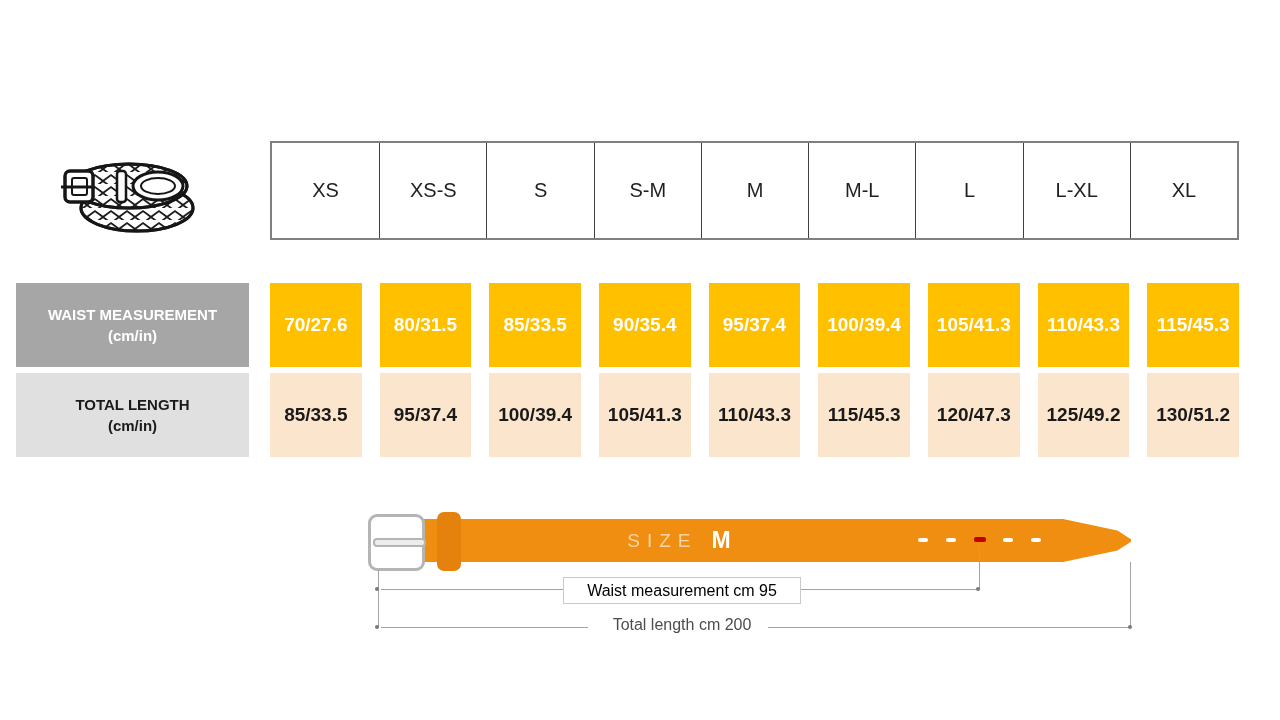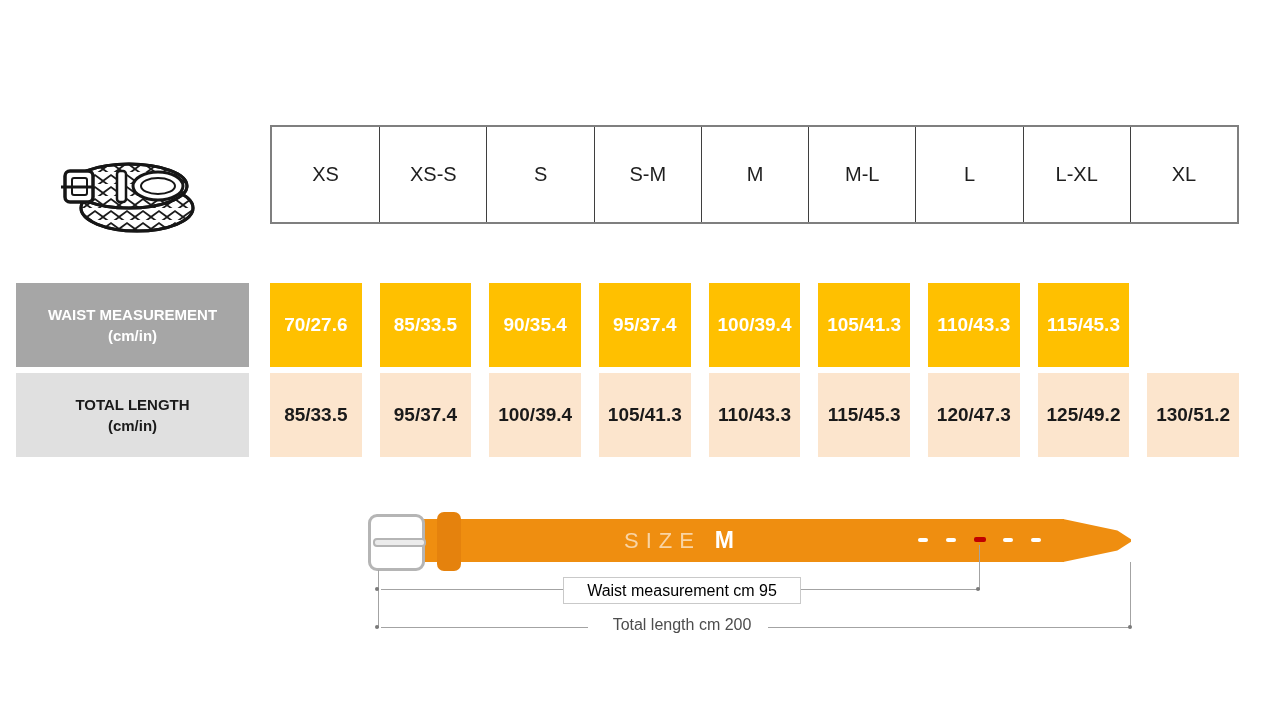--- a/index.html
+++ b/index.html
@@ -1,20 +1,20 @@
 <!DOCTYPE html>
 <html><head>
 <meta charset="utf-8">
 <style>
   html,body{margin:0;padding:0;background:#fff;}
   body{font-family:"Liberation Sans",sans-serif;}
   #page{position:relative;width:1280px;height:720px;background:#fff;overflow:hidden;}
 
   
-  .size-header{position:absolute;left:270px;top:125px;width:969px;height:99px;
+  .size-header{position:absolute;left:270px;top:141px;width:969px;height:99px;
     display:grid;grid-template-columns:repeat(9,1fr);
     border:2px solid #7f7f7f;box-sizing:border-box;background:#fff;}
   .hcell{display:flex;align-items:center;justify-content:center;
     font-size:20px;color:#1f1f1f;border-left:1px solid #3f3f3f;}
   .hcell:first-child{border-left:none;}
 
   
   .label-cell{position:absolute;left:16px;width:233px;height:84px;
     display:flex;flex-direction:column;align-items:center;justify-content:center;
     font-weight:bold;font-size:15px;line-height:1.4;text-align:right;}
@@ -40,21 +40,21 @@
     border:3px solid #b5b5b5;border-radius:9px;background:#fff;box-sizing:border-box;}
   .prong{position:absolute;left:373px;top:538px;width:53px;height:9px;
     background:#ececec;border:2px solid #b5b5b5;border-radius:4px;box-sizing:border-box;}
   .strap{position:absolute;left:424px;top:519px;width:640px;height:43px;background:#ef8e10;}
   .keeper{position:absolute;left:437px;top:512px;width:24px;height:59px;
     background:#e5820d;border-radius:7px;}
   .tip{position:absolute;left:1063px;top:519px;width:68px;height:43px;background:#ef8e10;
     clip-path:polygon(0 0,80% 27%,100% 47%,100% 53%,80% 73%,0 100%);}
   .size-text{position:absolute;left:579px;top:519px;width:200px;height:43px;
     display:flex;align-items:center;justify-content:center;gap:14px;}
-  .size-word{font-size:22px;letter-spacing:7px;color:rgba(255,255,255,0.62);}
+  .size-word{font-size:19px;letter-spacing:7px;color:rgba(255,255,255,0.62);}
   .size-letter{font-size:23px;font-weight:bold;color:#ffffff;}
   .hole{position:absolute;top:538px;width:10px;height:4px;border-radius:2px;background:#ffffff;}
   .hole-red{position:absolute;left:974px;top:537px;width:12px;height:5px;border-radius:2px;background:#c00000;}
 
   
   .dim{position:absolute;background:#a3a3a3;}
   .dot{position:absolute;width:4px;height:4px;border-radius:50%;background:#7a7a7a;}
   .waist-box{position:absolute;left:563px;top:577px;width:238px;height:27px;
     border:1px solid #c9c9c9;background:#fff;box-sizing:border-box;
     display:flex;align-items:center;justify-content:center;
@@ -104,20 +104,21 @@
     <span>WAIST MEASUREMENT</span>
     <span>(cm/in)</span>
   </div>
   <div class="label-cell length-label">
     <span>TOTAL LENGTH</span>
     <span>(cm/in)</span>
   </div>
 
   <div class="data-row waist-row">
     <div class="dcell">70/27.6</div>
+    <div class="dcell">80/31.5</div>
     <div class="dcell">85/33.5</div>
     <div class="dcell">90/35.4</div>
     <div class="dcell">95/37.4</div>
     <div class="dcell">100/39.4</div>
     <div class="dcell">105/41.3</div>
     <div class="dcell">110/43.3</div>
     <div class="dcell">115/45.3</div>
   </div>
 
   <div class="data-row length-row">

